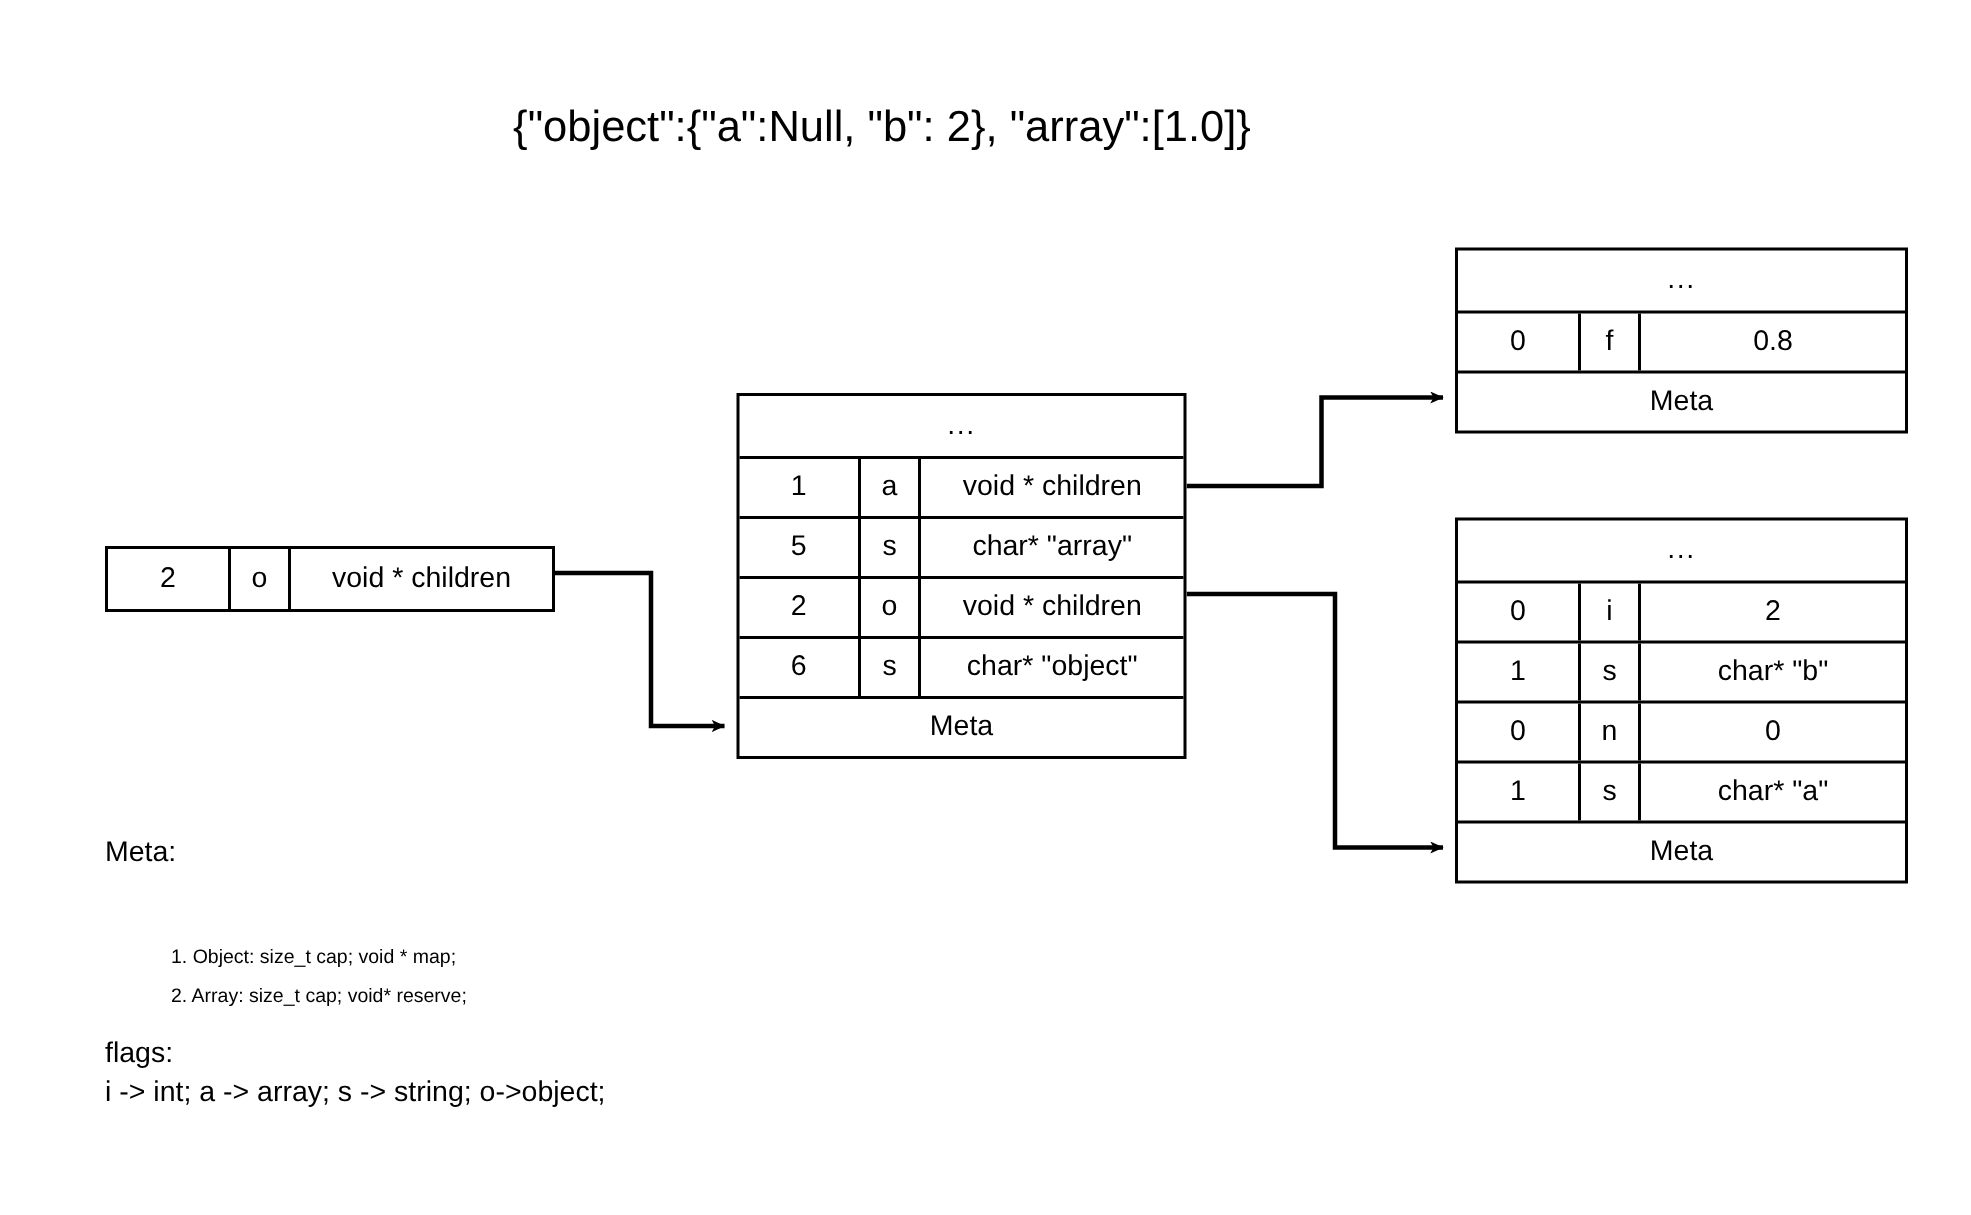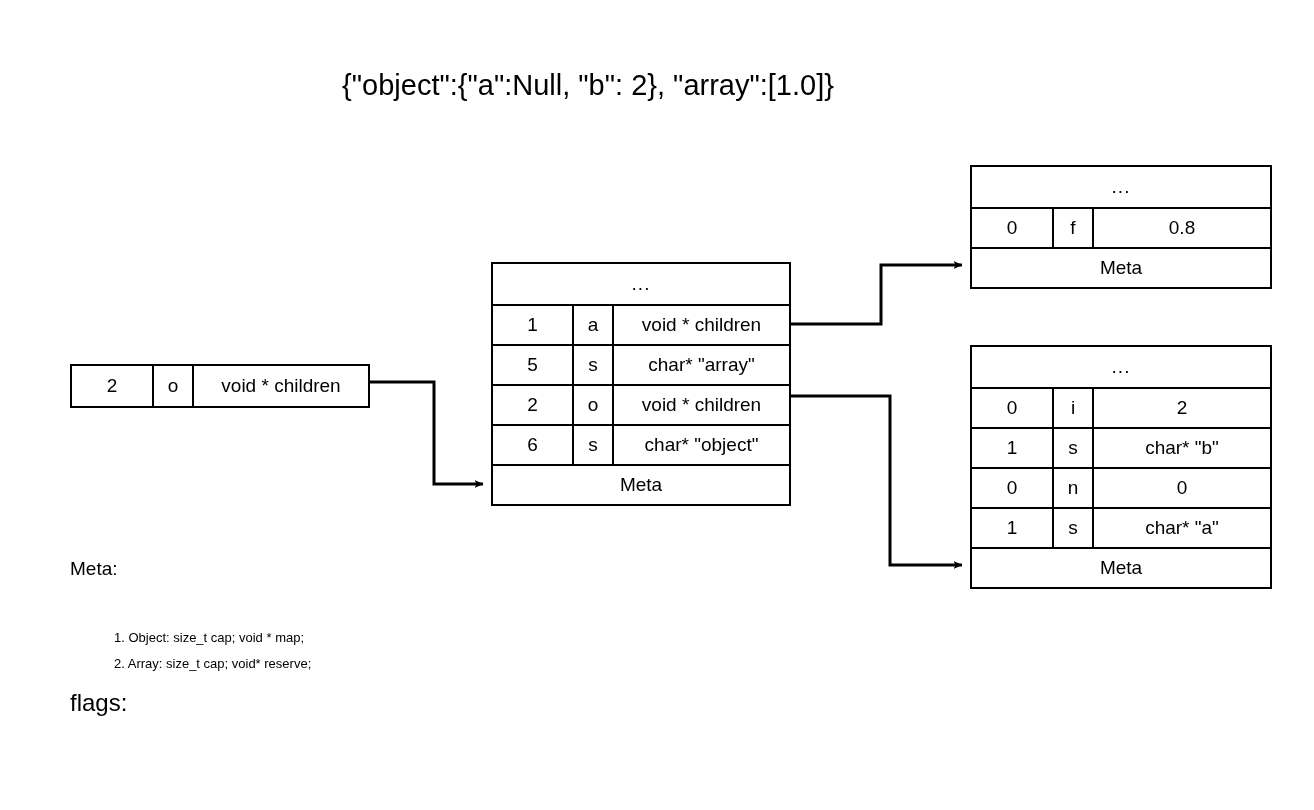--- a/index.html
+++ b/index.html
@@ -120,21 +120,21 @@
     line-height: 26px;
     margin-top: 20px;
   }
   #legend-meta-list .li {
     white-space: pre;
   }
   #legend-flags {
     position: absolute;
     left: 70px;
     top: 690px;
-    font-size: 24px;
+    font-size: 19px;
     line-height: 26px;
   }
   #legend-flags .fl {
     white-space: pre;
   }
 </style>
 </head>
 <body>
 
 <div id="canvas">
@@ -237,15 +237,16 @@
 
   <div id="legend-meta-title">Meta:</div>
 
   <div id="legend-meta-list">
     <div class="li">1. Object: size_t cap; void * map;</div>
     <div class="li">2. Array: size_t cap; void* reserve;</div>
   </div>
 
   <div id="legend-flags">
     <div class="fl">flags:</div>
+    <div class="fl">i -&gt; int; a -&gt; array; s -&gt; string; o-&gt;object;</div>
   </div>
 
 </div>
 
 </body></html>

